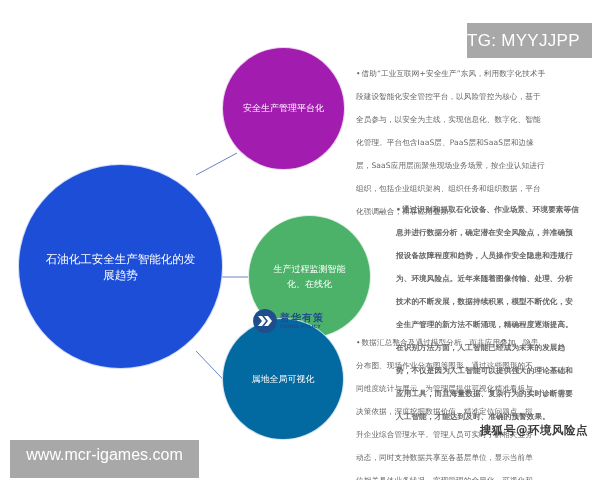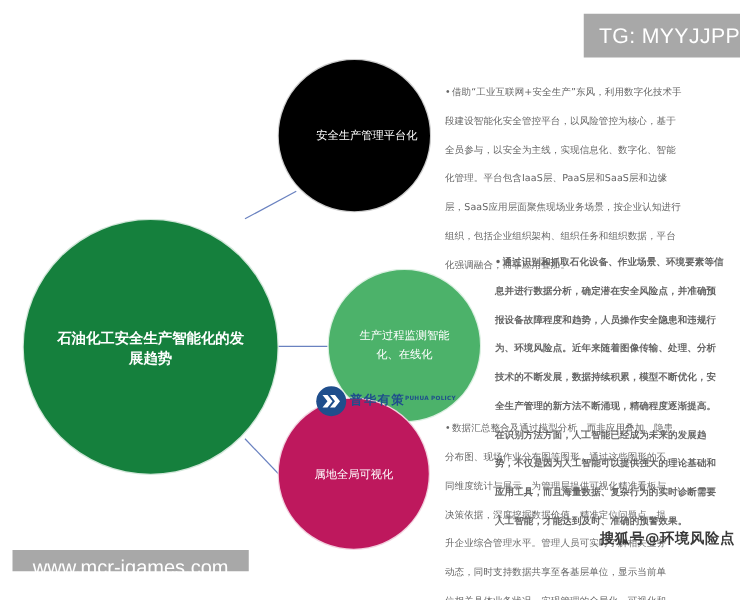--- a/index.html
+++ b/index.html
@@ -24,79 +24,78 @@
       border-radius: 50%;
       display: flex;
       align-items: center;
       justify-content: center;
       text-align: center;
       color: #ffffff;
       box-sizing: border-box;
       border: 1.5px solid rgba(255,255,255,0.8);
     }
     .circle-main {
-      left: 18px; top: 175px;
+      left: 18px; top: 164px;
       width: 205px; height: 205px;
-      background: #15803d;
+      background: #1d4ed8;
       font-size: 11.5px;
-      font-weight: bold;
+      font-weight: normal;
       line-height: 16px;
       padding: 0 22px;
     }
     .circle-teal {
       left: 222px; top: 47px;
       width: 123px; height: 123px;
-      background: #000000;
+      background: #a21caf;
       font-size: 9px;
       padding: 0 10px;
-      justify-content: flex-end;
     }
     .circle-green {
-      left: 262px; top: 215px;
+      left: 248px; top: 215px;
       width: 123px; height: 123px;
       background: #4cb26a;
       font-size: 9px;
       line-height: 15px;
       padding: 0 18px;
     }
     .circle-olive {
       left: 222px; top: 318px;
       width: 122px; height: 122px;
-      background: #be185d;
+      background: #0369a1;
       font-size: 9px;
       padding: 0 10px;
     }
     .desc {
       position: absolute;
       font-size: 7.6px;
       line-height: 23px;
       color: #666666;
       letter-spacing: 0.1px;
     }
     .desc-1 { left: 356px; top: 62px; width: 192px; }
     .desc-2 { left: 396px; top: 198px; width: 184px; font-weight: bold; }
     .desc-3 { left: 356px; top: 386px; width: 184px; top: 385px; }
     .desc-3 { top: 384px; }
     .desc .bullet { margin-right: 1px; }
     .watermark-tg {
       position: absolute;
-      left: 467px; top: 11px;
+      left: 467px; top: 23px;
       width: 125px; height: 35px;
       background: #a8a8a8;
       color: #ffffff;
       font-family: "Liberation Sans", sans-serif;
       font-size: 17px;
       line-height: 35px;
-      text-align: right;
+      text-align: left;
       letter-spacing: 0.3px;
     }
     .watermark-site {
       position: absolute;
       left: 10px; top: 440px;
-      width: 189px; height: 17px;
+      width: 189px; height: 38px;
       background: #a8a8a8;
       color: #ffffff;
       font-family: "Liberation Sans", sans-serif;
       font-size: 16px;
       line-height: 30px;
       text-align: center;
     }
     .byline {
       position: absolute;
       left: 481px;
@@ -117,21 +116,21 @@
       width: 24px; height: 24px;
       border-radius: 50%;
       background: #1f4e8c;
       display: flex;
       align-items: center;
       justify-content: center;
       margin-right: 3px;
     }
     .logo-text-wrap {
       display: flex;
-      flex-direction: row;
+      flex-direction: column;
       line-height: 1;
     }
     .logo-cn {
       font-size: 10px;
       font-weight: bold;
       color: #1f4e8c;
       letter-spacing: 1px;
     }
     .logo-en {
       font-size: 4.6px;

